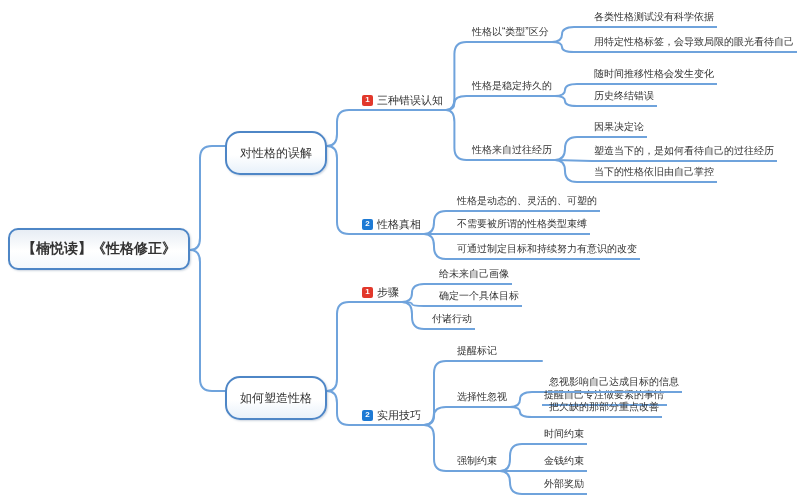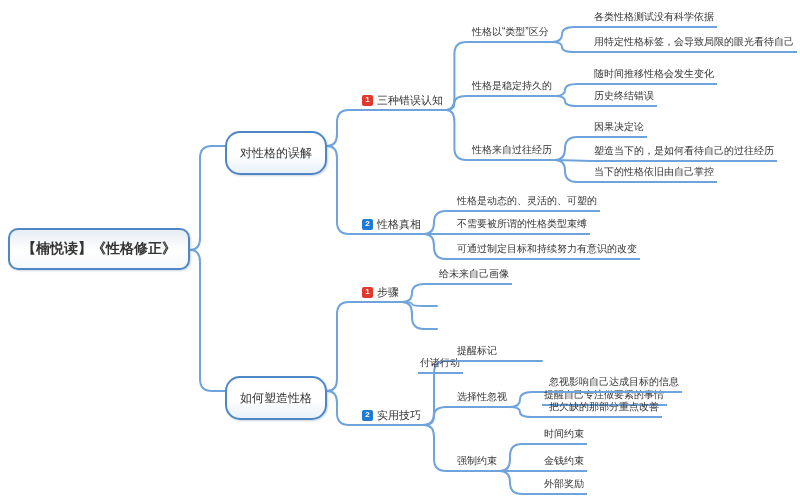--- a/index.html
+++ b/index.html
@@ -110,21 +110,22 @@
   <div class="node label lv3" id="n-b2c1" style="left:360px;top:283px;">
     <span class="mk mk1">1</span>
     <span>步骤</span>
   </div>
   <div class="node label lv3" id="n-b2c2" style="left:360px;top:406px;">
     <span class="mk mk2">2</span>
     <span>实用技巧</span>
   </div>
 
   <div class="node label" id="n-l11" style="left:437px;top:265px;">给未来自己画像</div>
-  <div class="node label" id="n-l13" style="left:418px;top:310px;margin-top:44px;">付诸行动</div>
+  <div class="node label" id="n-l12" style="left:437px;top:287px;">确定一个具体目标</div>
+  <div class="node label" id="n-l13" style="left:430px;top:310px;">付诸行动</div>
 
   <div class="node label" id="n-t4" style="left:455px;top:342px;">提醒标记</div>
   <div class="node label" id="n-t5" style="left:455px;top:388px;">选择性忽视</div>
   <div class="node label" id="n-t6" style="left:455px;top:452px;">强制约束</div>
 
   <div class="node label" id="n-l14" style="left:542px;top:342px;margin-top:44px;">提醒自己专注做要紧的事情</div>
   <div class="node label" id="n-l15" style="left:547px;top:373px;">忽视影响自己达成目标的信息</div>
   <div class="node label" id="n-l16" style="left:547px;top:398px;">把欠缺的那部分重点改善</div>
   <div class="node label" id="n-l17" style="left:542px;top:425px;">时间约束</div>
   <div class="node label" id="n-l18" style="left:542px;top:452px;">金钱约束</div>

